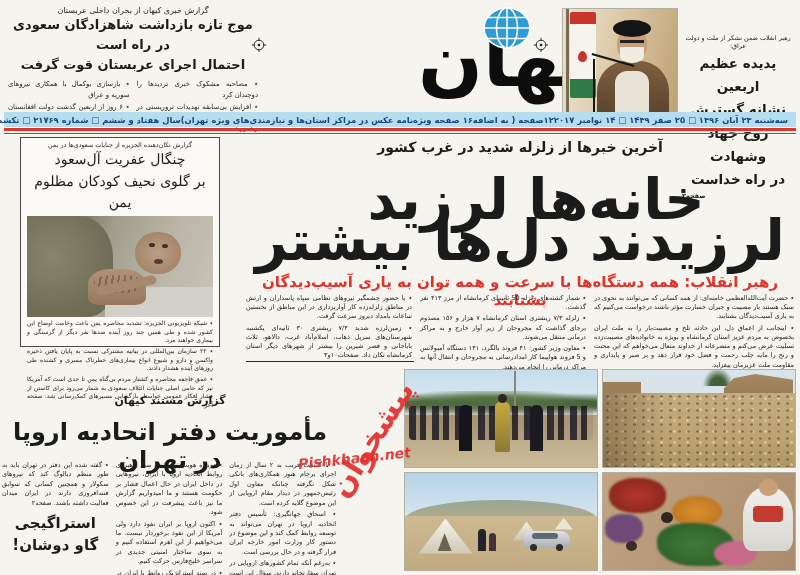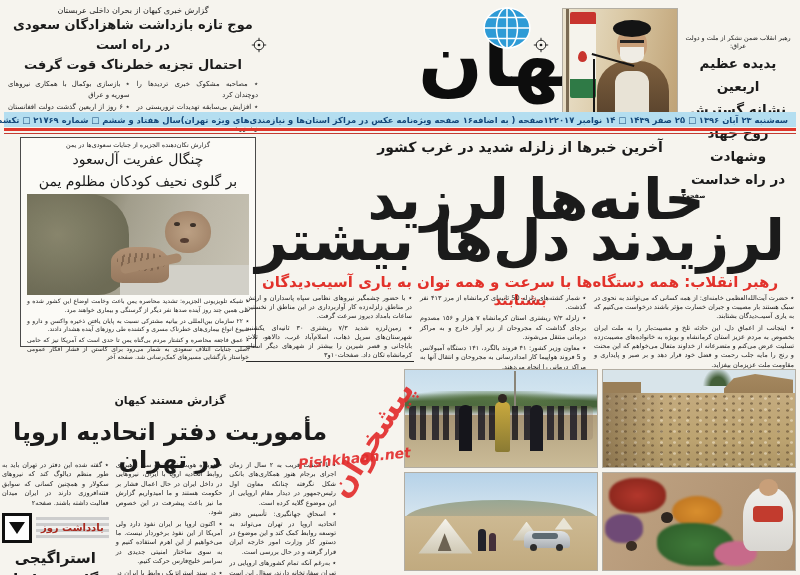--- a/index.html
+++ b/index.html
@@ -48,21 +48,21 @@
   .mh-right .pref{font-size:6.5px;font-weight:bold;text-align:left;margin-top:1px;}
 
   
   .info-bar{position:absolute;left:4px;top:112px;width:792px;height:15px;background:#b4def0;
      display:flex;align-items:center;justify-content:space-between;padding:0 8px;box-sizing:border-box;
      font-size:8.4px;font-weight:bold;color:#14487a;white-space:nowrap;}
   .rule-red{position:absolute;left:4px;top:128px;width:792px;height:3px;background:#df362b;}
   .rule-red2{position:absolute;left:4px;top:133px;width:792px;height:1px;background:#c43a30;}
 
   
-  .yemen{position:absolute;left:20px;top:137px;width:236px;height:210px;border:1px solid #4a4a4a;
+  .yemen{position:absolute;left:20px;top:137px;width:200px;height:210px;border:1px solid #4a4a4a;
      background:#fbfaf6;box-sizing:border-box;padding:3px 6px;text-align:center;}
   .yemen .kicker{font-size:6.4px;}
   .yemen .hl{font-family:"DejaVu Serif",serif;font-size:14px;line-height:1.55;}
   .yemen .yphoto{position:relative;width:100%;height:101px;margin:2px 0;overflow:hidden;background:#b5af99;filter:saturate(.7) contrast(.95);}
   .yemen .bullets{font-size:6.1px;line-height:1.42;}
   .yemenp-bg{position:absolute;inset:0;background:linear-gradient(110deg,#7e7a58 0 26%,#a59f84 40%,#c0b9a2 70%,#cfc7b2);}
   .yemenp-cloth{position:absolute;left:0;top:0;width:46%;height:100%;background:radial-gradient(ellipse at 30% 40%,#8a8660,#6d6a4a 75%);border-radius:0 40% 30% 0;}
   .yemenp-sheet{position:absolute;right:0;bottom:0;width:58%;height:30%;background:#d8d4c8;border-radius:45% 0 0 0;}
   .yemenp-head{position:absolute;right:17%;top:16%;width:46px;height:42px;background:radial-gradient(#caa075,#a87a52);border-radius:48%;}
   .yemenp-eye{position:absolute;width:6px;height:4px;background:#3c2c20;border-radius:50%;}
@@ -158,21 +158,21 @@
      transform:rotate(-6deg);z-index:30;direction:ltr;}
 </style>
 </head>
 <body>
 
 <div class="page">
 
   <article class="mh-left">
     <div class="kicker">گزارش خبری کیهان از بحران داخلی عربستان</div>
     <div class="hl">موج تازه بازداشت شاهزادگان سعودی در راه است</div>
-    <div class="hl">احتمال تجزیه خطرناک قوت گرفت</div>
+    <div class="hl">احتمال اجرای عربستان قوت گرفت</div>
     <div class="cols">
       <div class="col">
           <div class="bullet">مصاحبه مشکوک خبری تردیدها را دوچندان کرد</div>
           <div class="bullet">افزایش بی‌سابقه تهدیدات تروریستی در فرانسه با شکست سنگین داعش در عراق و سوریه</div>
         </div>
       <div class="col">
           <div class="bullet">بازسازی بوکمال با همکاری نیروهای سوریه و عراق</div>
           <div class="bullet">۶ روز از اربعین گذشت دولت افغانستان به هزار زائر اجازه خروج نداد      صفحه‌آخر</div>
         </div>
     </div>
@@ -288,26 +288,20 @@
         <div class="bullet">اسحاق جهانگیری: تأسیس دفتر اتحادیه اروپا در تهران می‌تواند به توسعه روابط کمک کند و این موضوع در دستور کار وزارت امور خارجه ایران قرار گرفته و در حال بررسی است.</div>
         <div class="bullet">به‌رغم آنکه تمام کشورهای اروپایی در تهران سفارتخانه دارند، سؤال این است که اتحادیه اروپا چه خواب‌هایی برای ایران دیده که تصمیم به تأسیس دفتر اتحادیه اروپا در تهران گرفته است؟</div>
       </div>
     <div class="col">
         <div class="bullet">درباره هویت تهیه‌کننده سند راهبردی روابط اتحادیه اروپا با ایران، نیروهایی در داخل ایران در حال اعمال فشار بر حکومت هستند و ما امیدواریم گزارش ما نیز باعث پیشرفت در این خصوص شود.</div>
         <div class="bullet">اکنون اروپا بر ایران نفوذ دارد ولی آمریکا از این نفوذ برخوردار نیست. ما می‌خواهیم از این اهرم استفاده کنیم و به سوی ساختار امنیتی جدیدی در سراسر خلیج‌فارس حرکت کنیم.</div>
         <div class="bullet">در سند استراتژیک روابط با ایران در حوزه اقتصاد آمده است که باید این عضو زمینه‌های توسعه صادرات کالاهای اروپایی به ایران را باز کند.</div>
       </div>
     <div class="col">
       <div class="bullet">گفته شده این دفتر در تهران باید به طور منظم دیالوگ کند که نیروهای سکولار و همچنین کسانی که سوابق فتنه‌افروزی دارند در ایران میدان فعالیت داشته باشند.      صفحه۲</div>
-      <div class="note-badge">
-        <div class="note-stripes">یادداشت روز</div>
-        <div class="note-icon">
-            <i></i>
-          </div>
-      </div>
       <div class="note-title">استراگیجی گاو دوشان!</div>
 
     </div>
   </div>
 
   <div class="photo crowd">
     <div class="sky"></div>
     <div class="trees"></div>
     <div class="pole"></div>
     <div class="road"></div>

